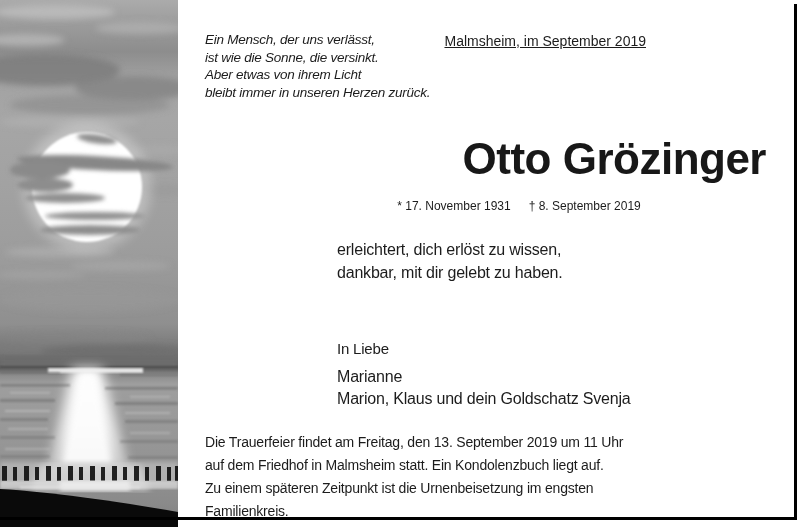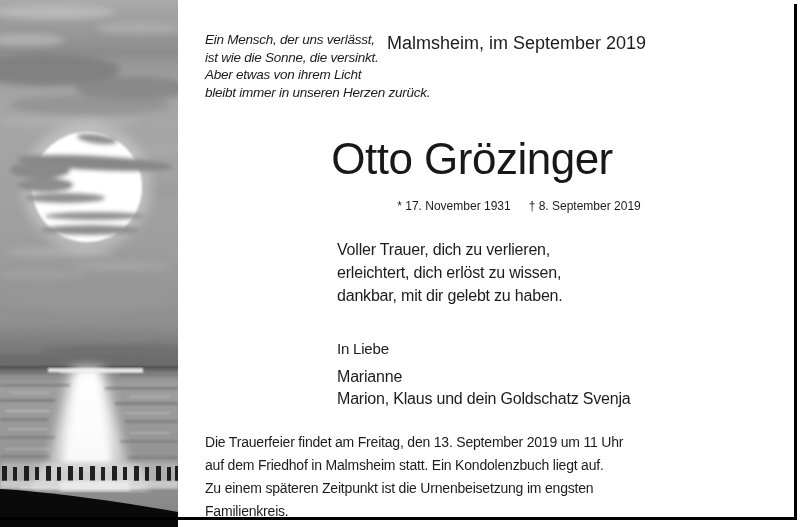--- a/index.html
+++ b/index.html
@@ -7,24 +7,24 @@
     position:relative;width:800px;height:527px;background:#ffffff;overflow:hidden;
     font-family:"Liberation Sans","DejaVu Sans",sans-serif;color:#1c1c1c;
   }
   .photo{position:absolute;left:0;top:0;width:178px;height:527px;}
   .rule-right{position:absolute;top:4px;left:794px;width:3px;height:513px;background:#000;}
   .rule-bottom{position:absolute;top:517px;left:0;width:797px;height:3px;background:#000;}
   .content{position:absolute;left:178px;top:0;width:492px;height:527px;}
 
   .poem{position:absolute;left:27px;top:31px;font-style:italic;font-size:13.5px;
         line-height:17.6px;letter-spacing:-0.25px;}
-  .dateline{position:absolute;top:33px;right:24px;font-size:18px;}
-
-  .name{position:absolute;top:134px;left:0;width:588px;text-align:center;
-        font-size:44px;font-weight:400;letter-spacing:-0.5px;color:#181818;}
+  .dateline{position:absolute;top:33px;right:24px;font-size:14px;text-decoration:underline;}
+
+  .name{position:absolute;top:134px;left:0;width:588px;text-align:right;
+        font-size:44px;font-weight:700;letter-spacing:-0.5px;color:#181818;}
   .dates{position:absolute;top:199px;left:0;width:588px;text-align:center;font-size:12px;margin-left:47px;}
   .dates .birth{margin-right:18px;}
 
   .tribute{position:absolute;left:159px;top:238px;font-size:16px;line-height:23px;letter-spacing:-0.2px;}
   .salutation{position:absolute;left:159px;top:340px;font-size:15px;letter-spacing:-0.2px;}
   .mourners{position:absolute;left:159px;top:366px;font-size:16px;line-height:22px;letter-spacing:-0.2px;}
   .funeral{position:absolute;left:27px;top:431px;font-size:14px;line-height:23px;letter-spacing:-0.2px;}
 </style>
 </head>
 <body>
@@ -180,21 +180,20 @@
 
     <div class="dateline">Malmsheim, im September 2019</div>
 
     <div class="name">Otto Grözinger</div>
 
     <div class="dates">
       <span class="birth">* 17. November 1931</span><span>† 8. September 2019</span>
     </div>
 
     <div class="tribute">
-      <div>Voller Trauer, dich zu verlieren,</div>
       <div>erleichtert, dich erlöst zu wissen,</div>
       <div>dankbar, mit dir gelebt zu haben.</div>
     </div>
 
     <div class="salutation">In Liebe</div>
 
     <div class="mourners">
       <div>Marianne</div>
       <div>Marion, Klaus und dein Goldschatz Svenja</div>
     </div>

